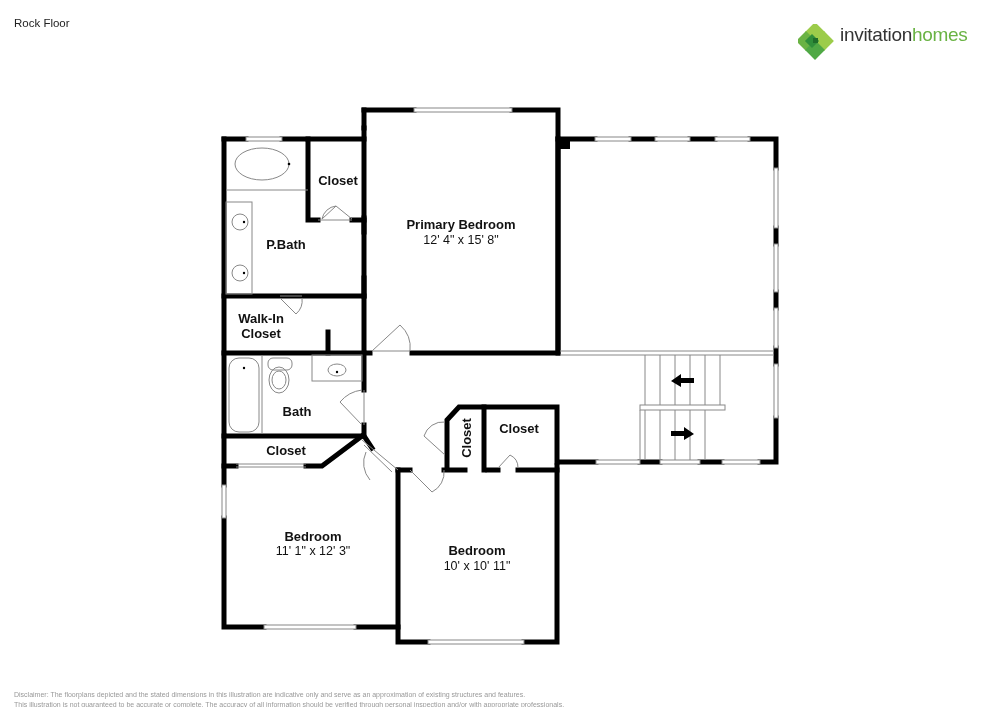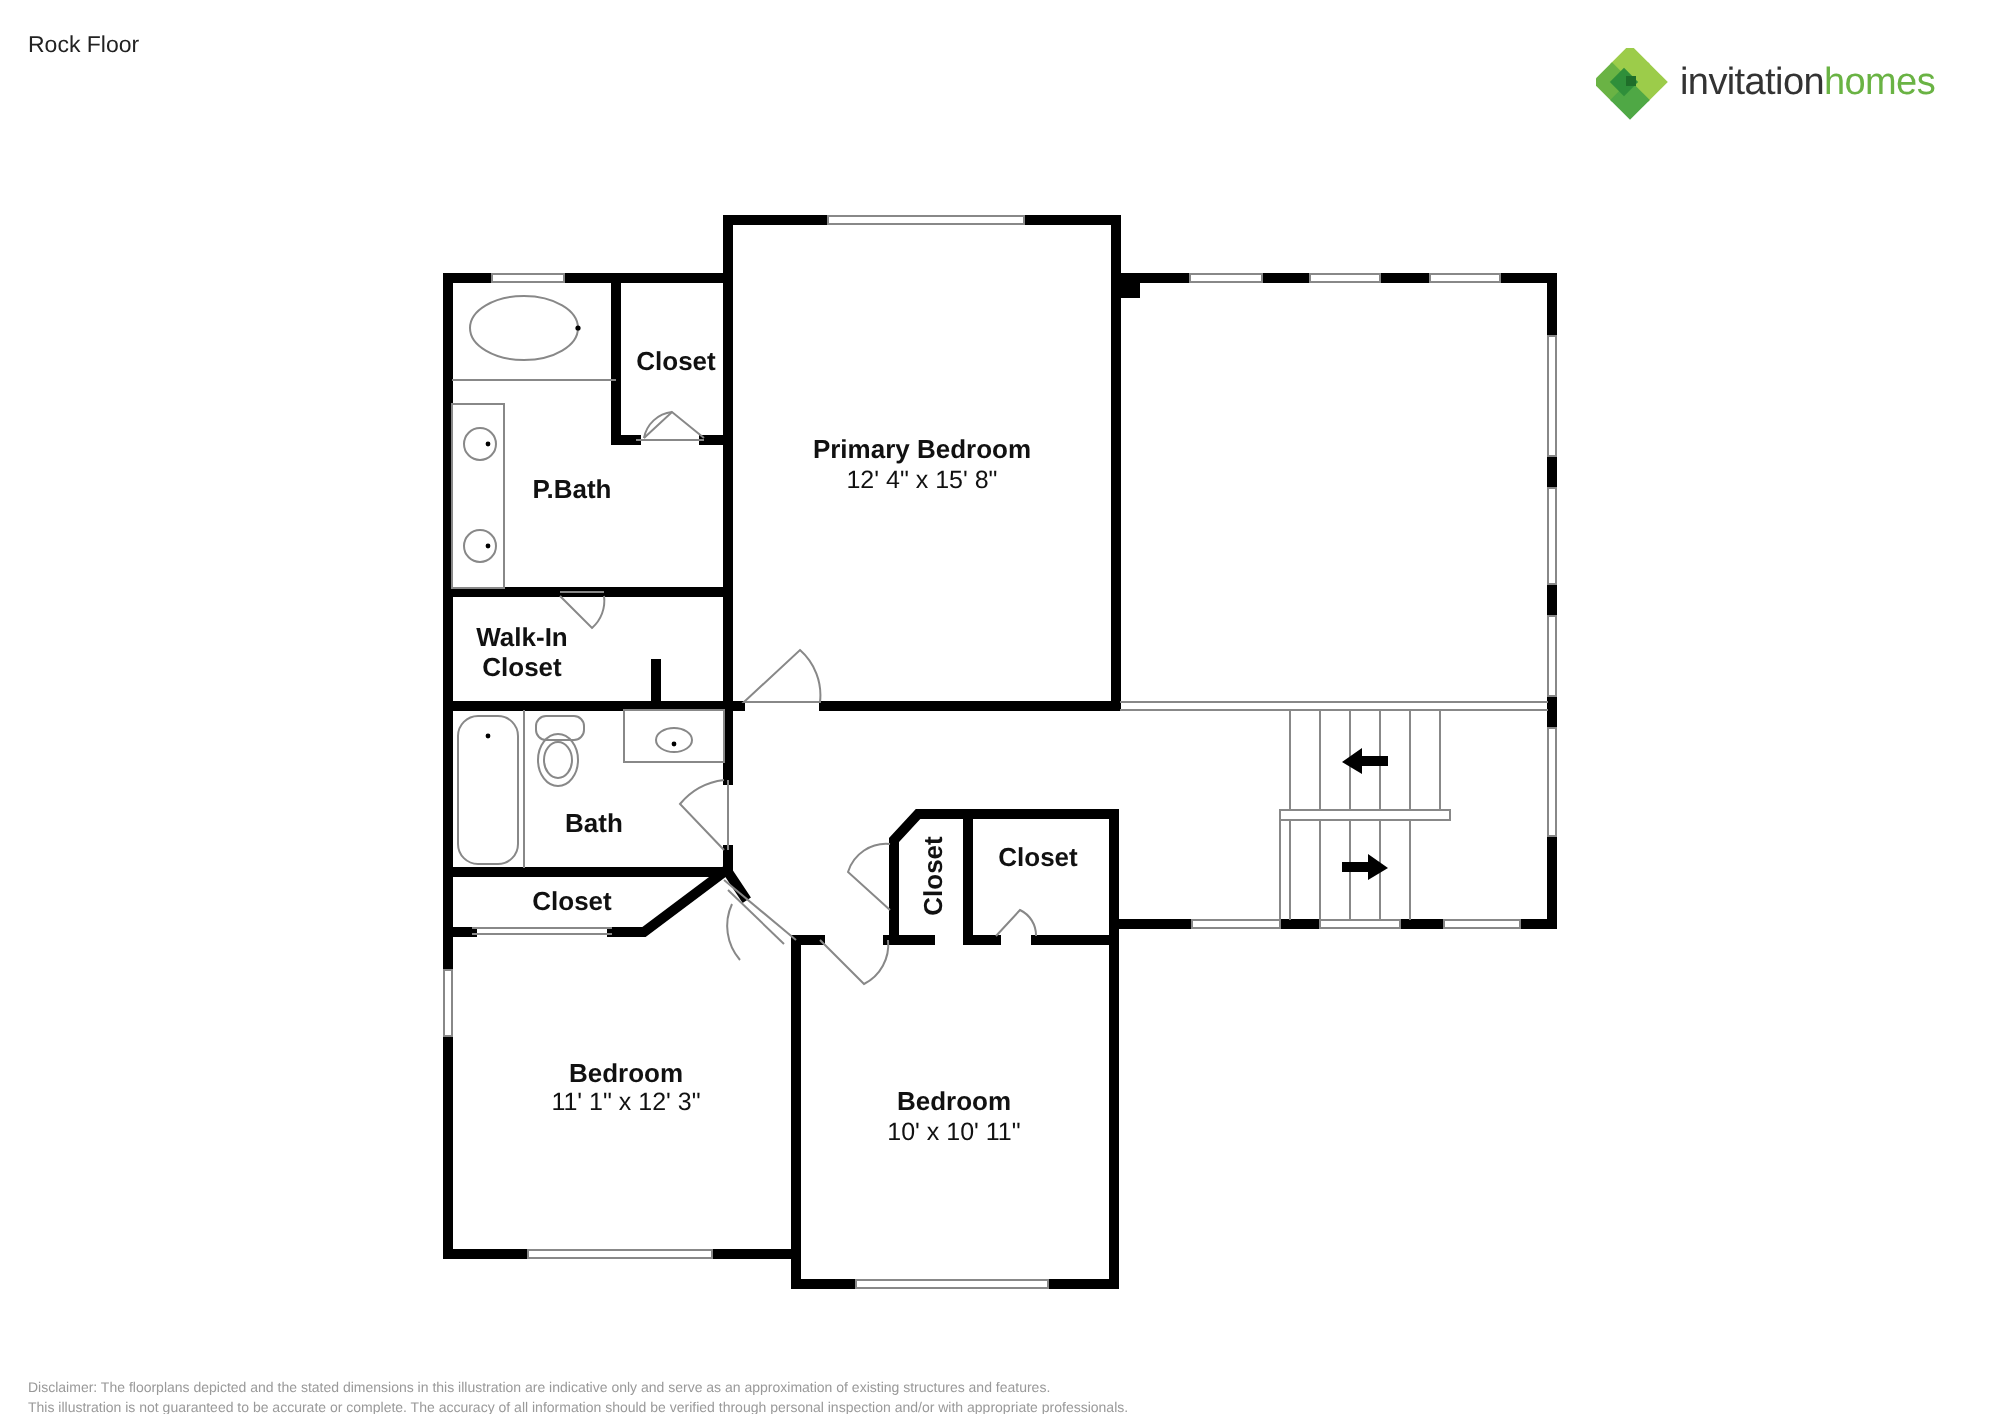--- a/index.html
+++ b/index.html
@@ -1,18 +1,18 @@
 <!DOCTYPE html>
 <html><head>
 <meta charset="utf-8">
 <style>
   html,body{margin:0;padding:0;background:#fff;}
   body{width:1000px;height:707px;position:relative;overflow:hidden;font-family:"Liberation Sans",sans-serif;}
   .hdr{position:absolute;left:14px;top:15px;font-size:11.5px;color:#222;line-height:17px;}
-  .logo{position:absolute;left:798px;top:24px;display:flex;align-items:center;}
+  .logo{position:absolute;left:798px;top:24px;display:flex;}
   .logo-text{font-size:19px;margin-left:6px;letter-spacing:-0.3px;}
   .logo-a{color:#333;}
   .logo-b{color:#6ab344;}
   .plan{position:absolute;left:0;top:0;}
   .disc{position:absolute;left:14px;top:690px;font-size:7px;color:#999;line-height:10px;white-space:nowrap;}
   .lbl{font-family:"Liberation Sans",sans-serif;fill:#111;}
   .b{font-weight:bold;font-size:13px;}
   .d{font-size:12.5px;}
 </style>
 </head>

